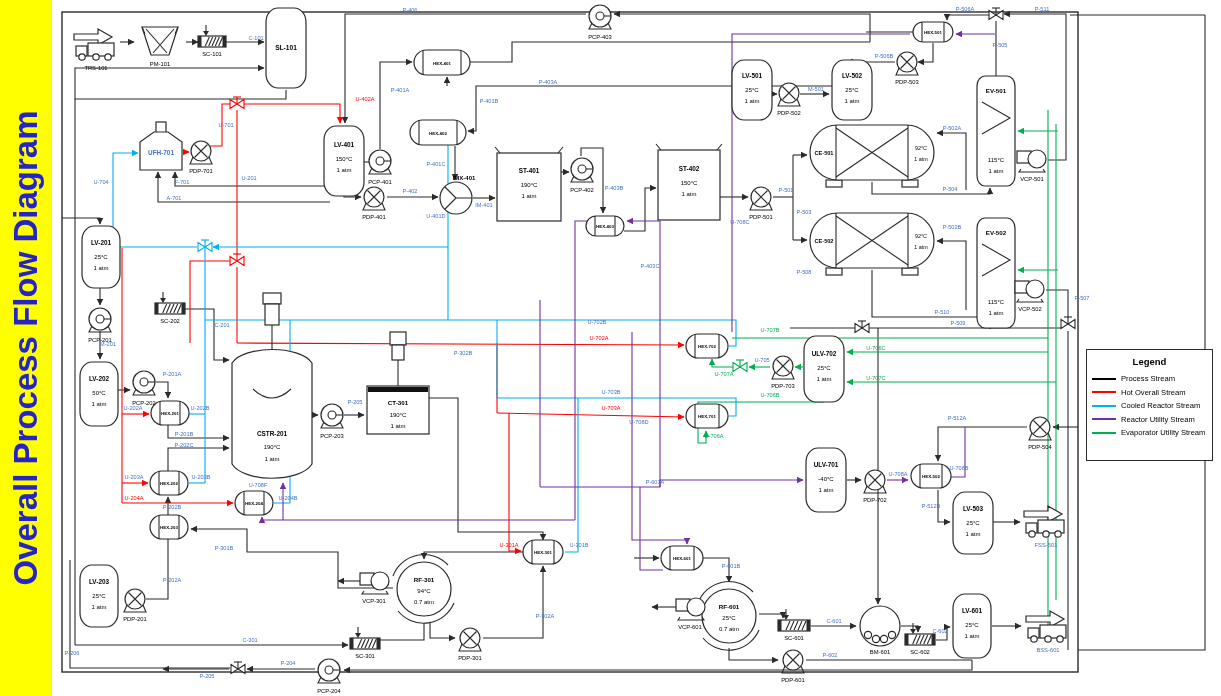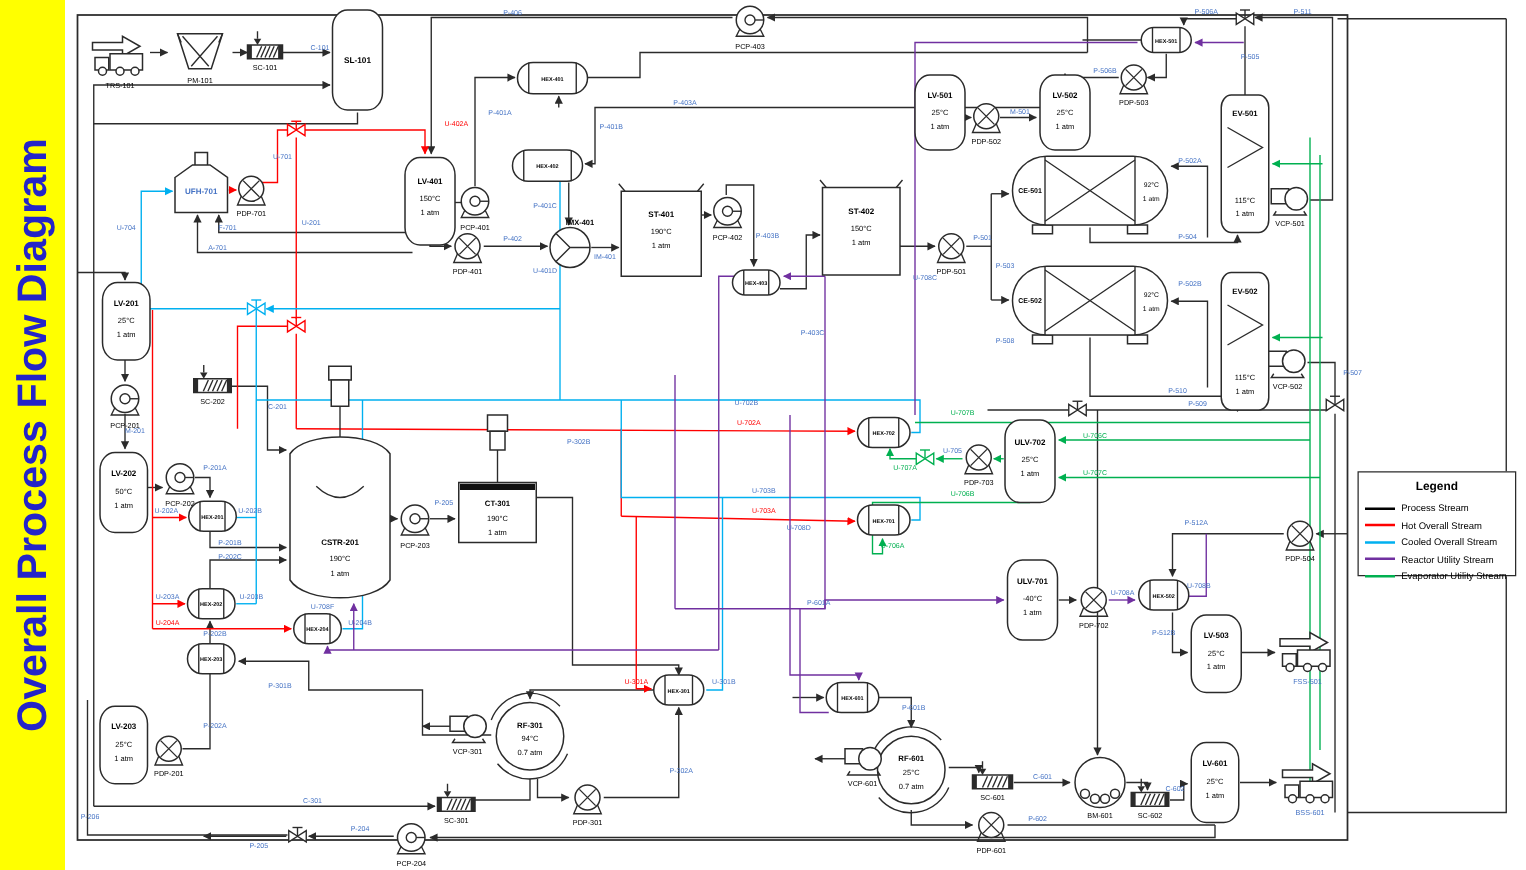--- a/index.html
+++ b/index.html
@@ -3,22 +3,22 @@
 <meta charset="utf-8">
 <style>
   html,body{margin:0;padding:0;background:#fff;}
   .stage{position:relative;width:1221px;height:696px;background:#ffffff;overflow:hidden;
          font-family:"Liberation Sans",sans-serif;}
   .banner{position:absolute;left:0;top:0;width:52px;height:696px;}
   .banner span{position:absolute;top:50%;left:50%;transform:translate(-50%,-50%) rotate(-90deg);
     white-space:nowrap;font-weight:bold;font-size:33px;letter-spacing:0px;}
   .canvas{position:absolute;left:0;top:0;width:1221px;height:696px;}
   svg text{font-family:"Liberation Sans",sans-serif;}
-  .legend{position:absolute;left:1086px;top:349px;width:127px;height:84px;background:#fff;
-    border:1.3px solid #2b2b2b;box-sizing:border-box;padding:4px 5px 2px 5px;margin-top:28px;}
+  .legend{position:absolute;left:1086px;top:349px;width:127px;height:112px;background:#fff;
+    border:1.3px solid #2b2b2b;box-sizing:border-box;padding:4px 5px 2px 5px;}
   .legend .lg-title{text-align:center;font-weight:bold;font-size:9.5px;margin:2px 0 7px 0;}
   .legend .lg-row{display:flex;align-items:center;margin:0 0 4.5px 0;}
   .legend .sw{display:inline-block;width:24px;height:0px;border-top:2px solid #000;margin-right:5px;flex:none;}
   .legend .lg-label{font-size:7.6px;white-space:nowrap;}
 </style>
 </head>
 <body>
 
 <div class="stage">
   <div class="banner" style="background: rgb(255, 255, 0);">
@@ -797,21 +797,21 @@
     <div class="lg-row">
         <span class="sw" style="border-top-color: rgb(0, 0, 0);"></span>
         <span class="lg-label">Process Stream</span>
       </div>
     <div class="lg-row">
         <span class="sw" style="border-top-color: rgb(255, 0, 0);"></span>
         <span class="lg-label">Hot Overall Stream</span>
       </div>
     <div class="lg-row">
         <span class="sw" style="border-top-color: rgb(0, 176, 240);"></span>
-        <span class="lg-label">Cooled Overall Stream</span>
+        <span class="lg-label">Cooled Reactor Stream</span>
       </div>
     <div class="lg-row">
         <span class="sw" style="border-top-color: rgb(112, 48, 160);"></span>
         <span class="lg-label">Reactor Utility Stream</span>
       </div>
     <div class="lg-row">
         <span class="sw" style="border-top-color: rgb(0, 176, 80);"></span>
         <span class="lg-label">Evaporator Utility Stream</span>
       </div>
   </div>

